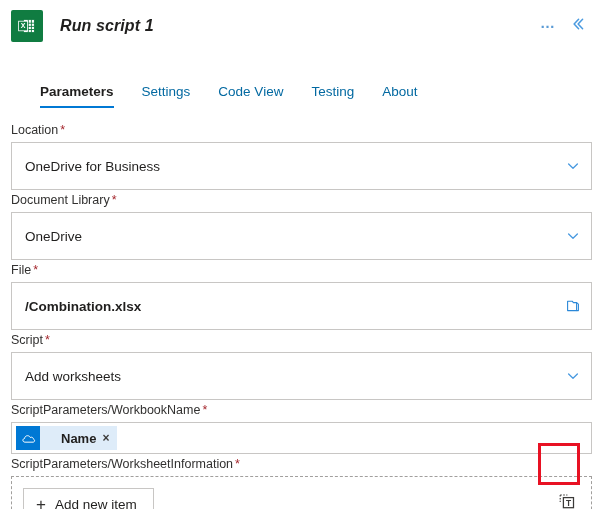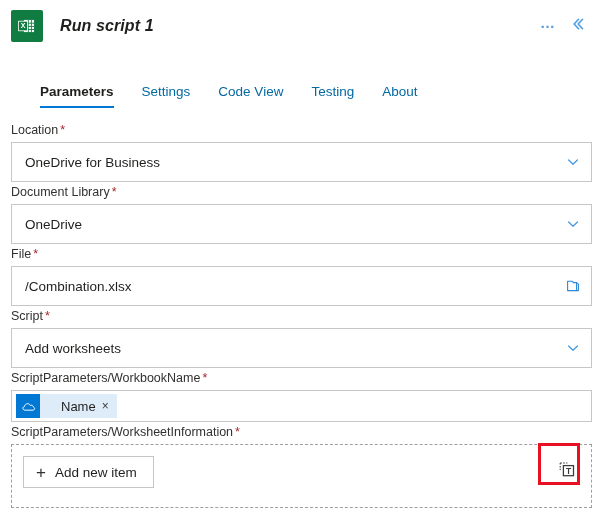--- a/index.html
+++ b/index.html
@@ -110,33 +110,33 @@
     line-height: 16px;
     white-space: nowrap;
   }
   .req {
     color: #a4262c;
     margin-left: 2px;
     font-size: 12.5px;
   }
   .control {
     position: relative;
-    height: 40px;
+    height: 48px;
     border: 1px solid #c8c6c4;
     background: #ffffff;
     display: flex;
     align-items: center;
     padding: 0 34px 0 13px;
     font-size: 13.5px;
     color: #201f1e;
     cursor: pointer;
     white-space: nowrap;
     overflow: hidden;
   }
-  .control.text { cursor: text; }
+  .control.text { cursor: text; font-weight: bold; }
   .control-value {
     flex: 1 1 auto;
     overflow: hidden;
     text-overflow: ellipsis;
   }
   .control-adorn {
     position: absolute;
     right: 9px;
     top: 50%;
     transform: translateY(-50%);
@@ -149,20 +149,21 @@
   }
 
   
   .token-field {
     height: 32px;
     border: 1px solid #c8c6c4;
     background: #fff;
     display: flex;
     align-items: center;
     padding: 0 4px 0 4px;
+    font-weight: bold;
   }
   .token {
     display: flex;
     align-items: center;
     height: 24px;
     background: #deecf9;
     max-width: 100%;
   }
   .token-icon {
     width: 24px;

